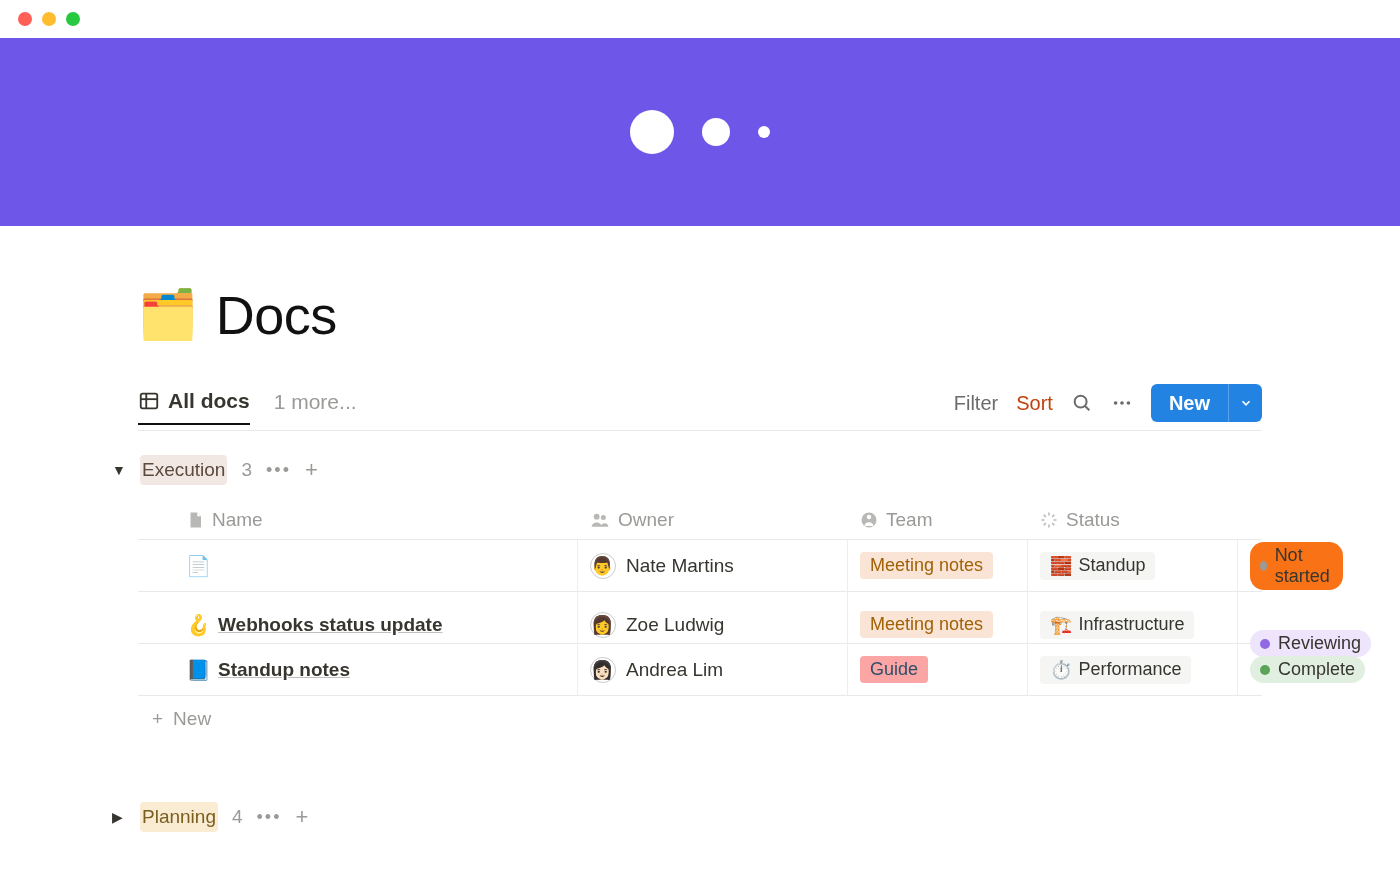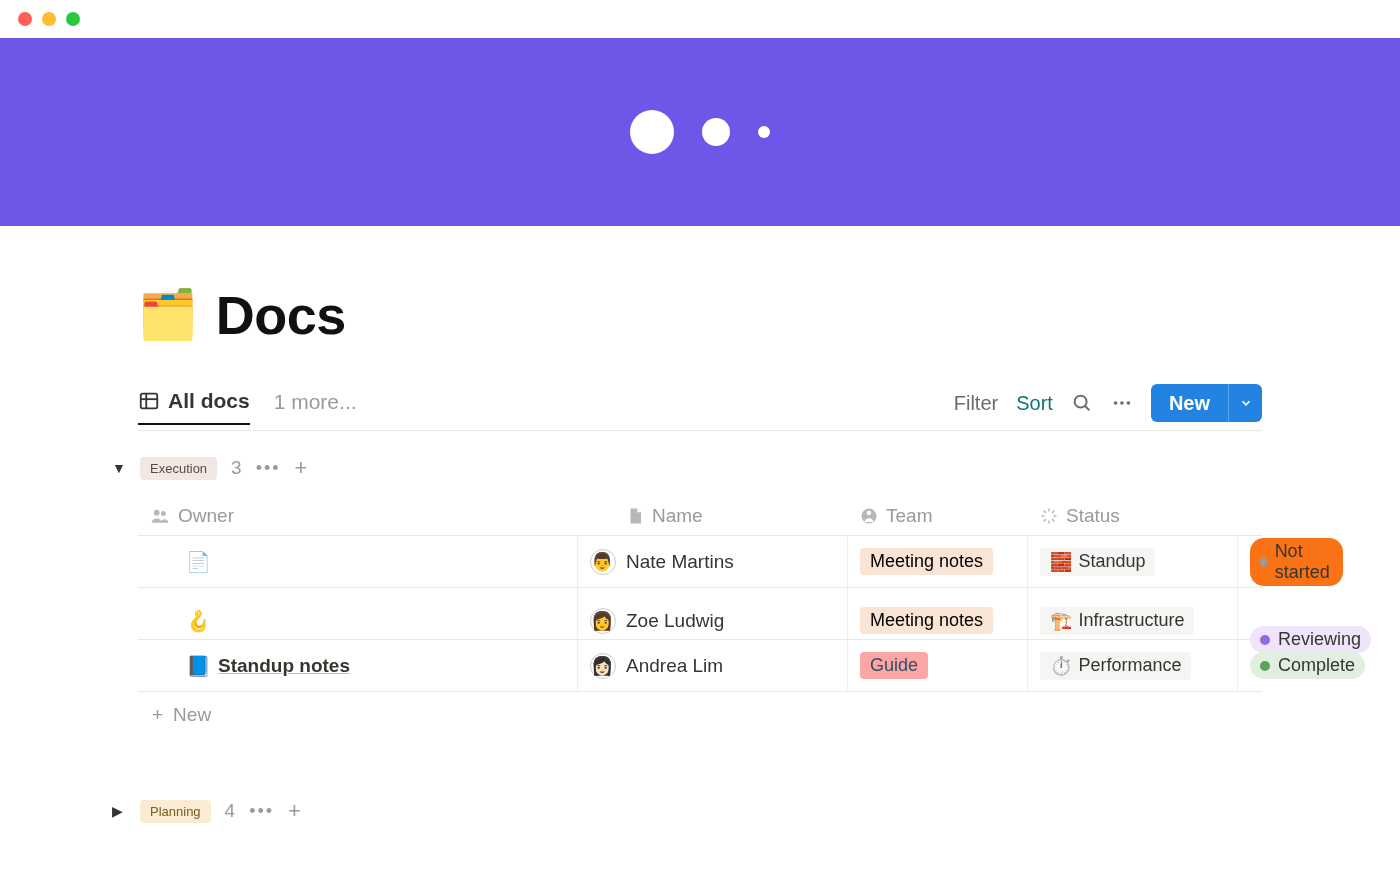--- a/index.html
+++ b/index.html
@@ -33,21 +33,21 @@
 .cover-dot { border-radius: 50%; background: #fff; }
 .content { padding: 0 0 0 0; }
 .content-inner { padding: 0 138px; }
 .title-row {
   display: flex;
   align-items: center;
   gap: 18px;
   padding-top: 58px;
 }
 .title-icon { font-size: 48px; line-height: 1; }
-.title-text { font-size: 54px; font-weight: 700; color: #111; letter-spacing: -0.5px; }
+.title-text { font-size: 54px; font-weight: 400; color: #111; letter-spacing: -0.5px; }
 .views-row {
   display: flex;
   align-items: center;
   justify-content: space-between;
   margin-top: 38px;
   border-bottom: 1px solid #e9e9e7;
 }
 .views-left { display: flex; align-items: center; gap: 24px; }
 .view-tab {
   display: flex;
@@ -56,21 +56,21 @@
   padding-bottom: 10px;
   font-size: 21px;
   color: #37352f;
   cursor: pointer;
 }
 .view-tab.active { border-bottom: 2px solid #111; font-weight: 600; text-align: center; }
 .view-tab.inactive { color: #9b9a97; font-weight: 500; }
 .view-icon { display: inline-flex; }
 .views-right { display: flex; align-items: center; gap: 18px; padding-bottom: 8px; }
 .ctrl-text { font-size: 20px; color: #6b6b6b; cursor: pointer; }
-.ctrl-text.sort { color: #0f766e; }
+.ctrl-text.sort { color: #c2410c; }
 .ctrl-icon { color: #6b6b6b; cursor: pointer; display:flex; }
 .new-button {
   display: flex;
   align-items: stretch;
   border-radius: 6px;
   overflow: hidden;
   height: 38px;
 }
 .new-button-main {
   background: #2383e2;
@@ -96,23 +96,23 @@
 .group-header {
   display: flex;
   align-items: center;
   gap: 14px;
   margin-left: -26px;
 }
 .disclosure { color: #37352f; cursor: pointer; font-size: 14px; width: 14px; }
 .group-label {
   background: #f1e8e3;
   color: #5c4a3f;
-  font-size: 13px;
+  font-size: 19px;
   font-weight: 500;
-  padding: 4px 10px;
+  padding: 4px 2px;
   border-radius: 4px;
 }
 .group-label.planning { background: #faecd2; color: #7a5e1f; }
 .group-count { color: #9b9a97; font-size: 19px; }
 .group-more { color: #9b9a97; cursor: pointer; letter-spacing: 2px; font-size:18px; }
 .group-add { color: #9b9a97; cursor: pointer; font-size: 22px; font-weight:300; }
 .table {
   margin-top: 16px;
 }
 .table-header, .table-row {
@@ -145,21 +145,21 @@
 .td.last { border-right:none; }
 .td.first { padding-left: 48px; }
 .row-icon { font-size: 20px; width: 22px; text-align: center; }
 .row-title { text-decoration: underline; text-decoration-color: #c0c0c0; font-weight: 600; }
 .avatar {
   width: 26px; height: 26px; border-radius: 50%; background: #fff;
   border: 1px solid #ccc; display:flex; align-items:center; justify-content:center;
   font-size: 18px;
 }
 .tag { font-size: 18px; padding: 3px 10px; border-radius: 4px; font-weight:500; }
-.tag.meeting { background: #f9e4d6; color: #000000; }
+.tag.meeting { background: #f9e4d6; color: #a16207; }
 .tag.guide { background: #fca5a5; color: #2d5068; }
 .team-tag { background: #f5f5f4; border-radius:4px; padding:3px 10px; font-size:18px; display:flex; align-items:center; gap:6px; }
 .status-pill { display:flex; align-items:center; gap:8px; font-size:18px; padding:3px 10px; border-radius:14px; }
 .status-dot { width:10px; height:10px; border-radius:50%; }
 .status-notstarted { background:#f97316; }
 .status-notstarted .status-dot { background:#9b9a97; }
 .status-reviewing { background:#eee4fb;margin-top:38px; }
 .status-reviewing .status-dot { background:#9169e3; }
 .status-complete { background:#e0efdf; }
 .status-complete .status-dot { background:#5aa45a; }
@@ -241,39 +241,39 @@
       <div class="group-header">
         <span class="disclosure">▼</span>
         <span class="group-label">Execution</span>
         <span class="group-count">3</span>
         <span class="group-more">•••</span>
         <span class="group-add">+</span>
       </div>
 
       <div class="table">
         <div class="table-header">
+          <div class="th first">
+            <span>
+              <svg width="18" height="18" viewBox="0 0 24 24" fill="#b8b8b6">
+                  <path d="M6 2h9l5 5v15H6z"></path>
+                  <path d="M15 2v5h5" fill="#fff"></path>
+                </svg>
+            </span>
+            <span>Name</span>
+          </div>
           <div class="th">
             <span>
               <svg width="20" height="20" viewBox="0 0 24 24" fill="#b8b8b6">
                   <circle cx="8" cy="8" r="3.5"></circle>
                   <circle cx="16" cy="9" r="3"></circle>
                   <path d="M2 20c0-3 3-5 6-5s6 2 6 5"></path>
                   <path d="M13 20c0-2.5 2-4 4.5-4s4.5 1.5 4.5 4"></path>
                 </svg>
             </span>
             <span>Owner</span>
-          </div>
-          <div class="th first">
-            <span>
-              <svg width="18" height="18" viewBox="0 0 24 24" fill="#b8b8b6">
-                  <path d="M6 2h9l5 5v15H6z"></path>
-                  <path d="M15 2v5h5" fill="#fff"></path>
-                </svg>
-            </span>
-            <span>Name</span>
           </div>
           <div class="th">
             <span>
               <svg width="18" height="18" viewBox="0 0 24 24" fill="#b8b8b6">
                   <circle cx="12" cy="12" r="10"></circle>
                   <circle cx="12" cy="8" r="3" fill="#fff"></circle>
                   <path d="M6 20c0-3 3-5 6-5s6 2 6 5" fill="#fff"></path>
                 </svg>
             </span>
             <span>Team</span>
@@ -316,20 +316,21 @@
     <div class="td last">
       <span class="status-pill status-notstarted">
                   <span class="status-dot"></span>
                   <span>Not started</span>
                 </span>
     </div>
             </div>
             <div class="table-row">
     <div class="td first">
       <span class="row-icon">🪝</span>
+      <span class="row-title">Webhooks status update</span>
     </div>
     <div class="td">
       <span class="avatar">👩</span>
       <span>Zoe Ludwig</span>
     </div>
     <div class="td">
       <span class="tag meeting">Meeting notes</span>
     </div>
     <div class="td">
       <span class="team-tag">

